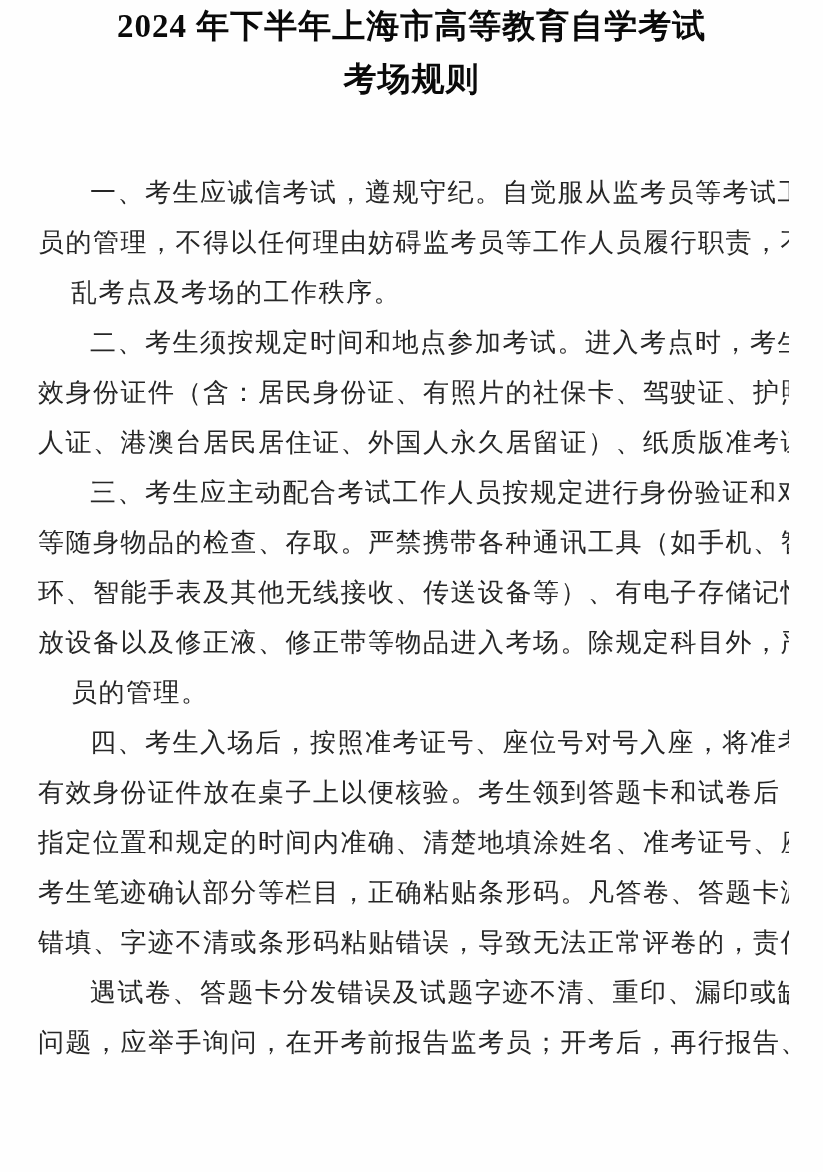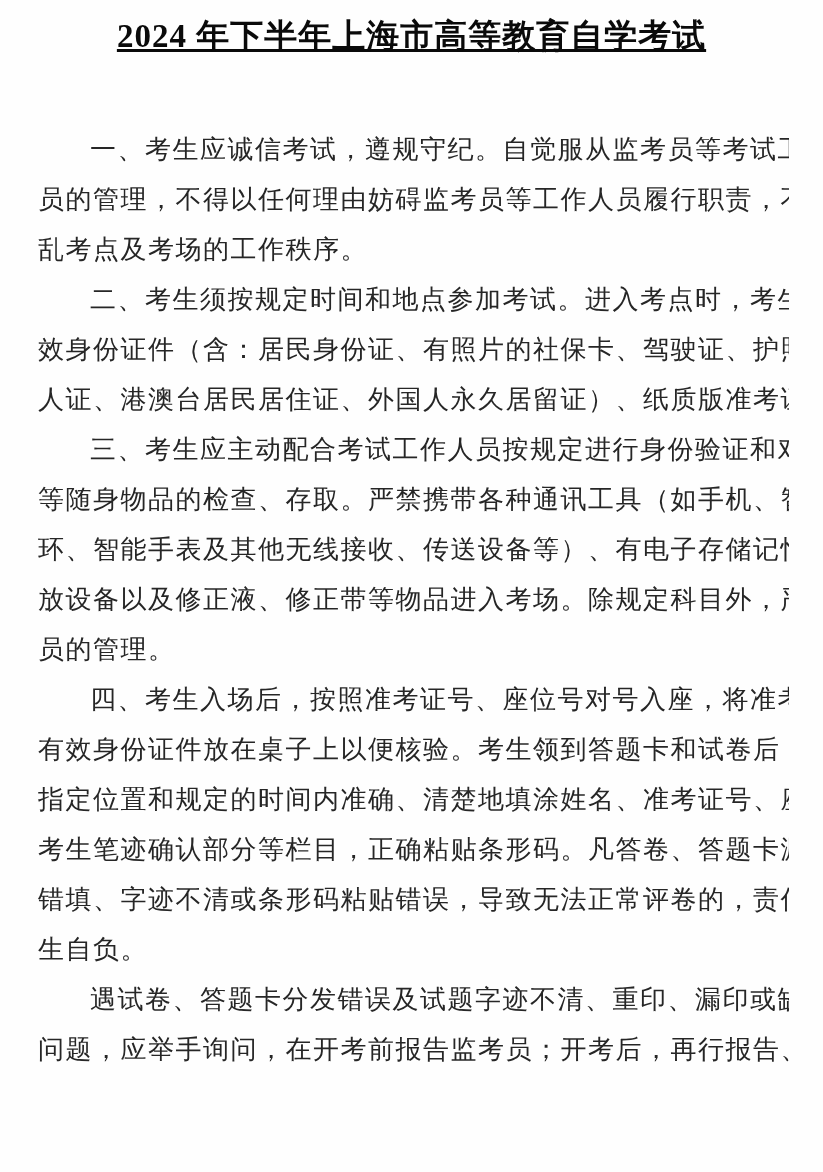--- a/index.html
+++ b/index.html
@@ -12,25 +12,24 @@
   }
   .page {
     position: relative;
     width: 823px;
     height: 1172px;
     background: #fefefe;
     font-family: "Liberation Serif", "DejaVu Serif", serif;
     box-sizing: border-box;
   }
   .doc-title {
-    padding-top: 10px;
+    padding-top: 0;
     text-align: center;
     font-weight: bold;
     color: #0a0a0a;
-    text-decoration: underline;
   }
   .doc-title .t-line {
     font-size: 33px;
     line-height: 53px;
     letter-spacing: 1px;
     white-space: nowrap;
   }
   .doc-body {
     margin: 62px 34px 0 38px;
     color: #262626;
@@ -43,29 +42,31 @@
     text-align: justify;
     text-align-last: justify;
     white-space: nowrap;
     overflow: hidden;
   }
   .line.indent {
     text-indent: 2em;
   }
   .line.short {
     text-align-last: left;
+    margin-left: 33px;
   }
 </style>
 </head>
 <body>
 
 <div class="page">
 
   <div class="doc-title">
     <div class="t-line">2024 年下半年上海市高等教育自学考试</div>
+    <div class="t-line">考场规则</div>
   </div>
 
   <div class="doc-body">
 
     <div>
       <div class="line indent">一、考生应诚信考试，遵规守纪。自觉服从监考员等考试工作人</div>
       <div class="line">员的管理，不得以任何理由妨碍监考员等工作人员履行职责，不得扰</div>
       <div class="line short">乱考点及考场的工作秩序。</div>
     </div>
 
@@ -82,21 +83,20 @@
       <div class="line">放设备以及修正液、修正带等物品进入考场。除规定科目外，严禁携</div>
       <div class="line short">员的管理。</div>
     </div>
 
     <div>
       <div class="line indent">四、考生入场后，按照准考证号、座位号对号入座，将准考证和</div>
       <div class="line">有效身份证件放在桌子上以便核验。考生领到答题卡和试卷后，应在</div>
       <div class="line">指定位置和规定的时间内准确、清楚地填涂姓名、准考证号、座位号、</div>
       <div class="line">考生笔迹确认部分等栏目，正确粘贴条形码。凡答卷、答题卡漏填、</div>
       <div class="line">错填、字迹不清或条形码粘贴错误，导致无法正常评卷的，责任由考</div>
-      <div class="line short">生自负。</div>
     </div>
 
     <div>
       <div class="line indent">遇试卷、答题卡分发错误及试题字迹不清、重印、漏印或缺页等</div>
       <div class="line">问题，应举手询问，在开考前报告监考员；开考后，再行报告、更换</div>
     </div>
 
   </div>
 </div>
 

